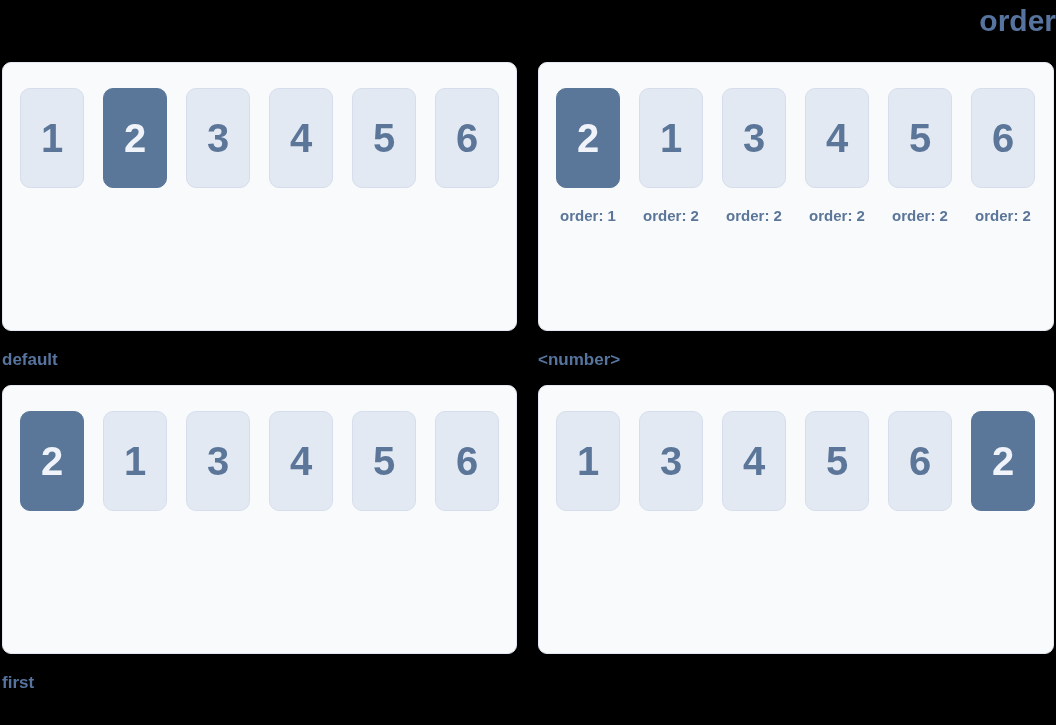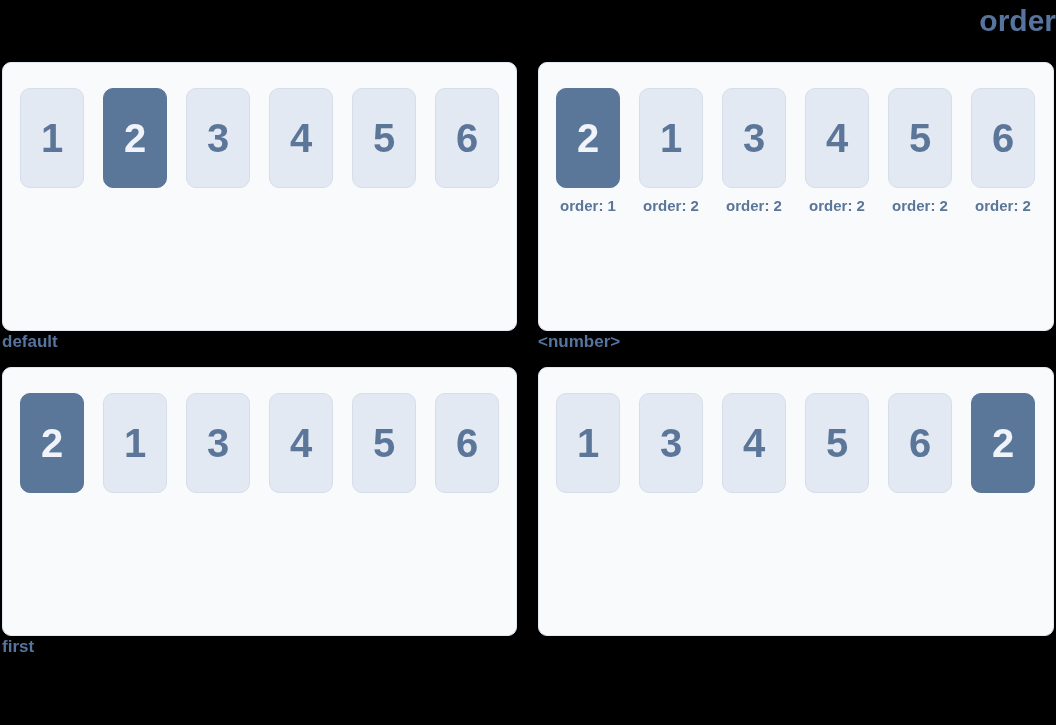--- a/index.html
+++ b/index.html
@@ -59,29 +59,29 @@
     display: flex;
     align-items: center;
     justify-content: center;
   }
   .item.active {
     background: var(--active-bg, #5a7698);
     border-color: var(--active-bg, #5a7698);
     color: var(--active-text, #f0f4fa);
   }
   .sub {
-    margin-top: 10px;
+    margin-top: 20px;
     font-size: 15px;
     font-weight: 600;
     line-height: 16px;
     color: var(--item-text, #5b7698);
     white-space: nowrap;
   }
   .caption {
-    margin-top: 2px;
+    margin-top: 20px;
     font-size: 17px;
     line-height: 18px;
     font-weight: 700;
     color: var(--caption-text, #56749e);
   }
 </style>
 </head>
 <body>
 
 <h1 class="page-title">order</h1>

